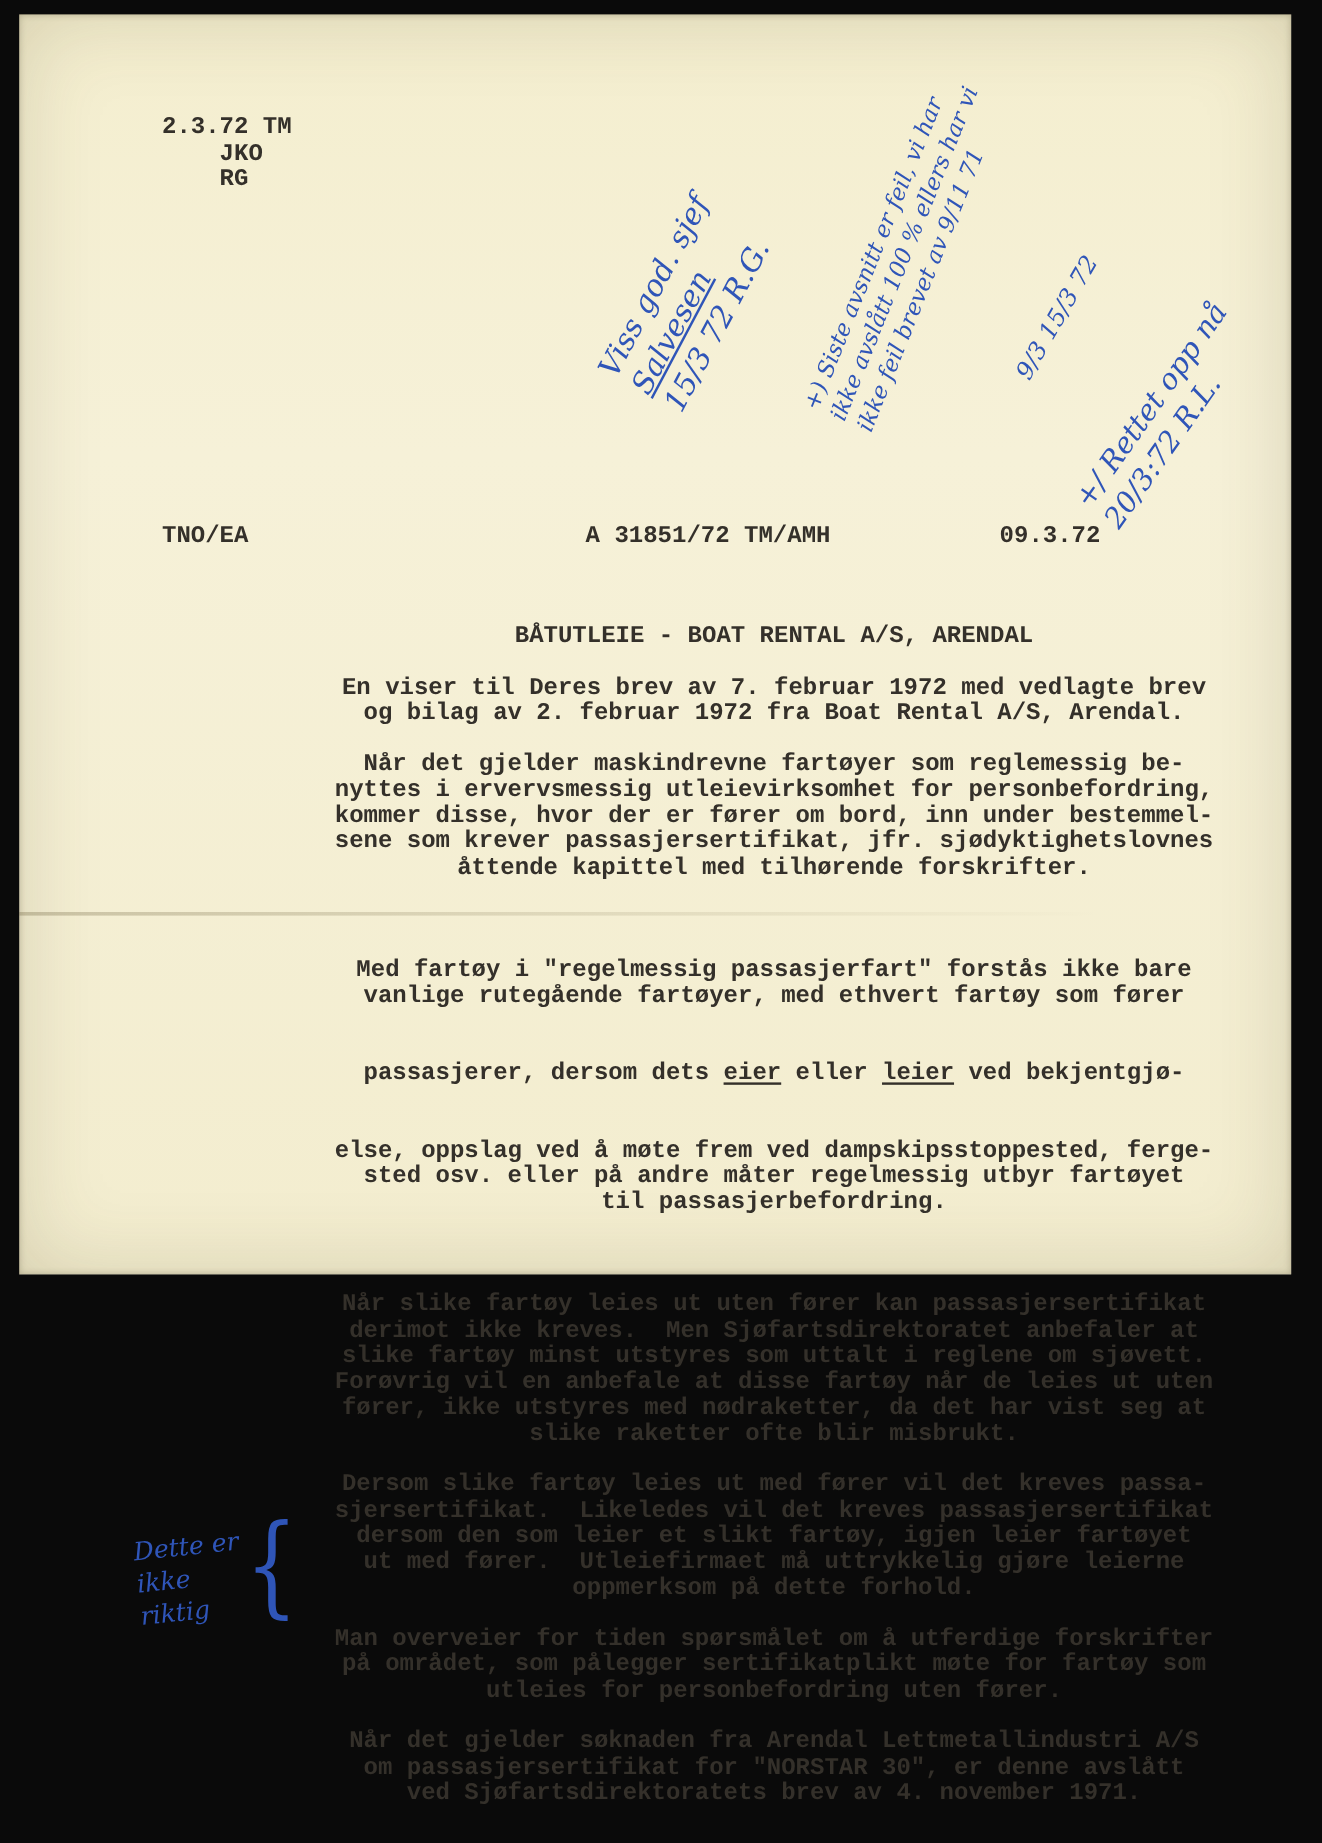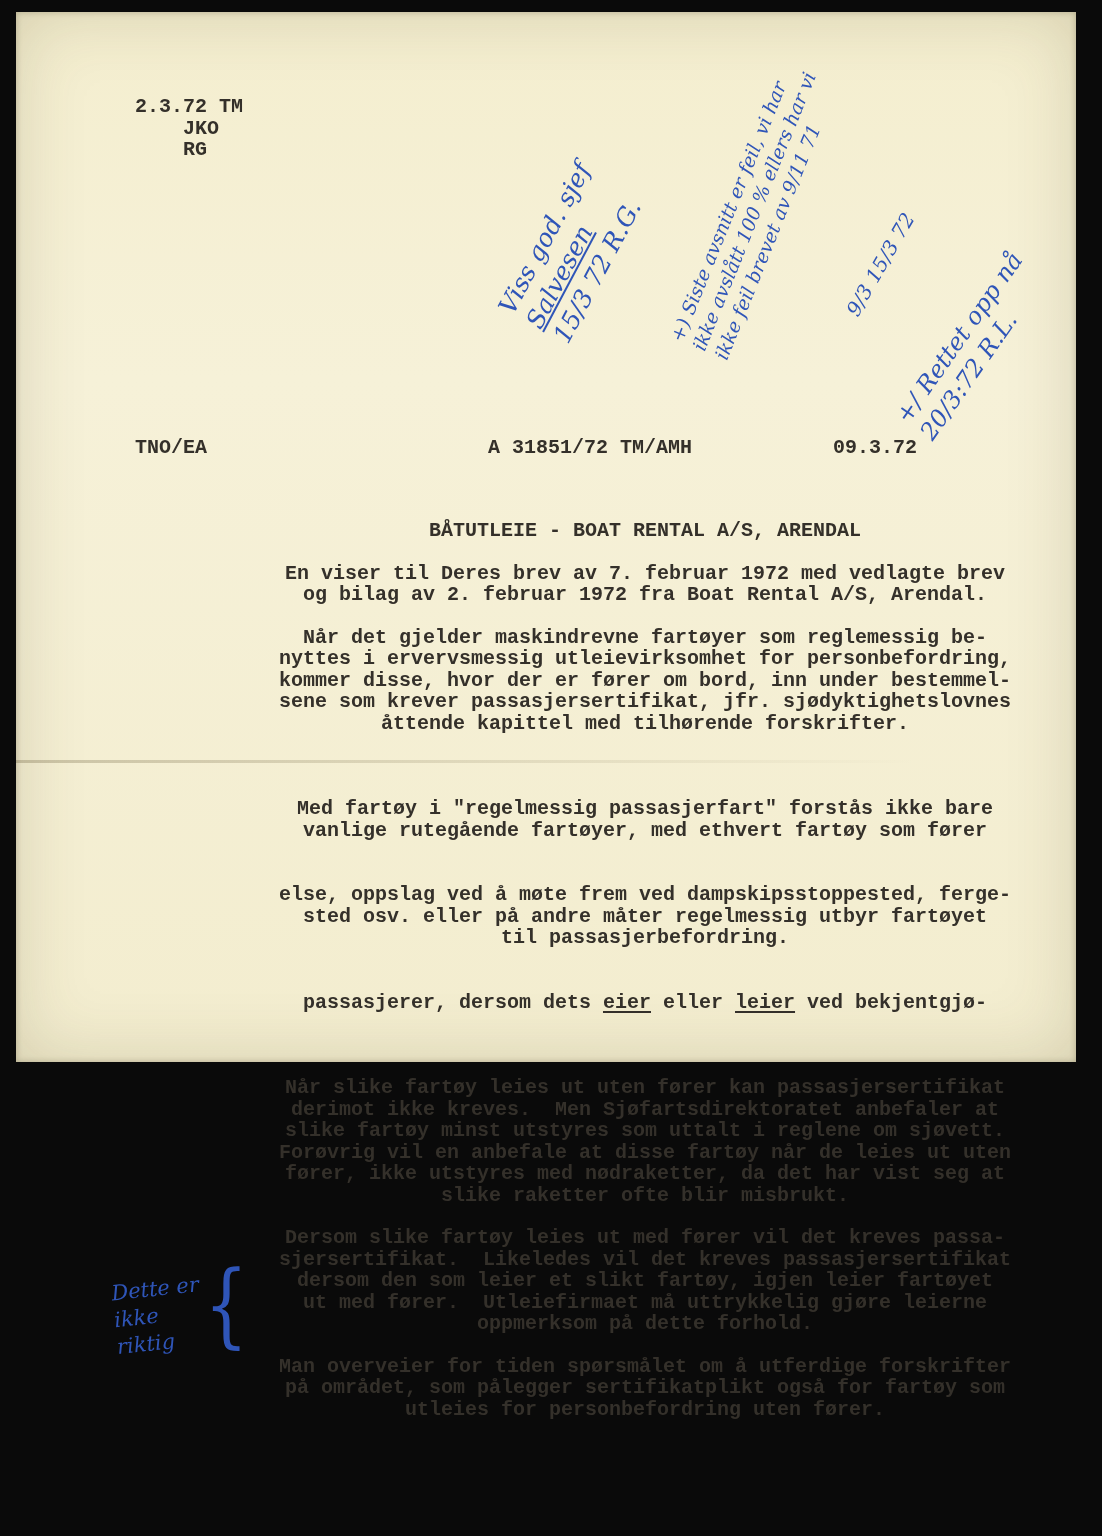--- a/index.html
+++ b/index.html
@@ -86,43 +86,46 @@
 
       <div class="para">Når det gjelder maskindrevne fartøyer som reglemessig be-
 nyttes i ervervsmessig utleievirksomhet for personbefordring,
 kommer disse, hvor der er fører om bord, inn under bestemmel-
 sene som krever passasjersertifikat, jfr. sjødyktighetslovnes
 åttende kapittel med tilhørende forskrifter.</div>
 
       <div class="para">
         <div class="line">Med fartøy i "regelmessig passasjerfart" forstås ikke bare
 vanlige rutegående fartøyer, med ethvert fartøy som fører</div>
+        <div class="line"><span>passasjerer, dersom dets </span><span class="u">eier</span><span> eller </span><span class="u">leier</span><span> ved bekjentgjø-</span></div>
         <div class="line">else, oppslag ved å møte frem ved dampskipsstoppested, ferge-
 sted osv. eller på andre måter regelmessig utbyr fartøyet
 til passasjerbefordring.</div>
-        <div class="line"><span>passasjerer, dersom dets </span><span class="u">eier</span><span> eller </span><span class="u">leier</span><span> ved bekjentgjø-</span></div>
       </div>
 
       <div class="para">Når slike fartøy leies ut uten fører kan passasjersertifikat
 derimot ikke kreves.  Men Sjøfartsdirektoratet anbefaler at
 slike fartøy minst utstyres som uttalt i reglene om sjøvett.
 Forøvrig vil en anbefale at disse fartøy når de leies ut uten
 fører, ikke utstyres med nødraketter, da det har vist seg at
 slike raketter ofte blir misbrukt.</div>
 
       <div class="para">Dersom slike fartøy leies ut med fører vil det kreves passa-
 sjersertifikat.  Likeledes vil det kreves passasjersertifikat
 dersom den som leier et slikt fartøy, igjen leier fartøyet
 ut med fører.  Utleiefirmaet må uttrykkelig gjøre leierne
 oppmerksom på dette forhold.</div>
 
       <div class="para">Man overveier for tiden spørsmålet om å utferdige forskrifter
-på området, som pålegger sertifikatplikt også for fartøy som
+på området, som pålegger sertifikatplikt møte for fartøy som
 utleies for personbefordring uten fører.</div>
 
+      <div class="para">Når det gjelder søknaden fra Arendal Lettmetallindustri A/S
+om passasjersertifikat for "NORSTAR 30", er denne avslått
+ved Sjøfartsdirektoratets brev av 4. november 1971.</div>
     </div>
 
     <div class="hand hand-a">
       <div>Viss god. sjef</div>
       <div class="u-hand">Salvesen</div>
       <div>15/3 72 R.G.</div>
     </div>
 
     <div class="hand hand-b">+) Siste avsnitt er feil, vi
 har ikke avslått 100 %

